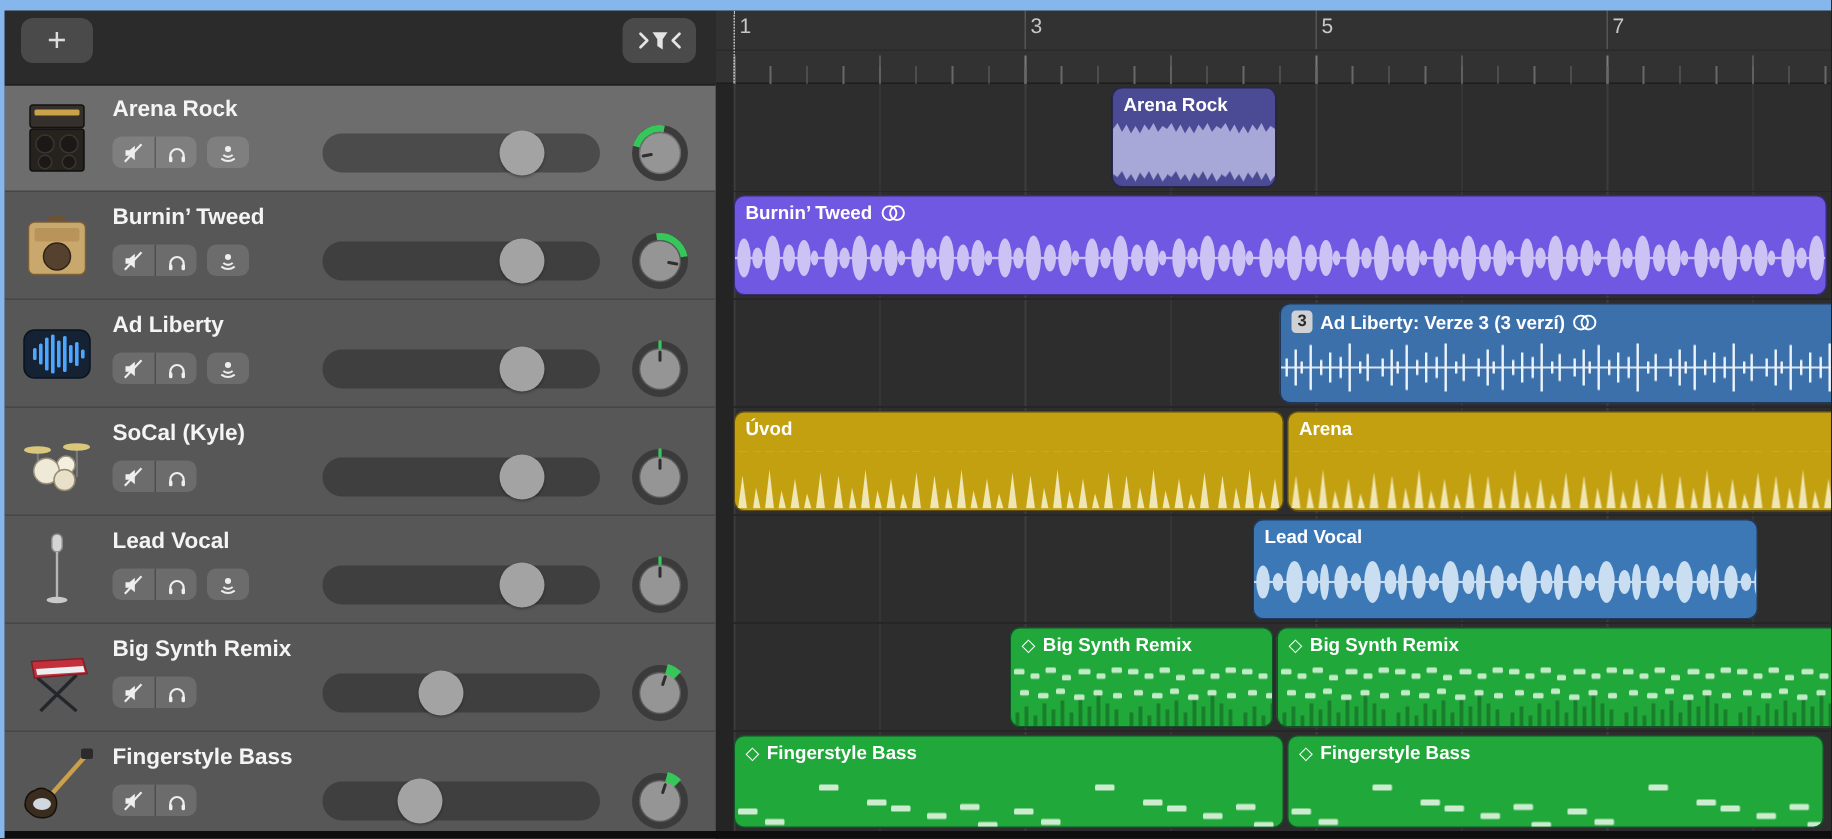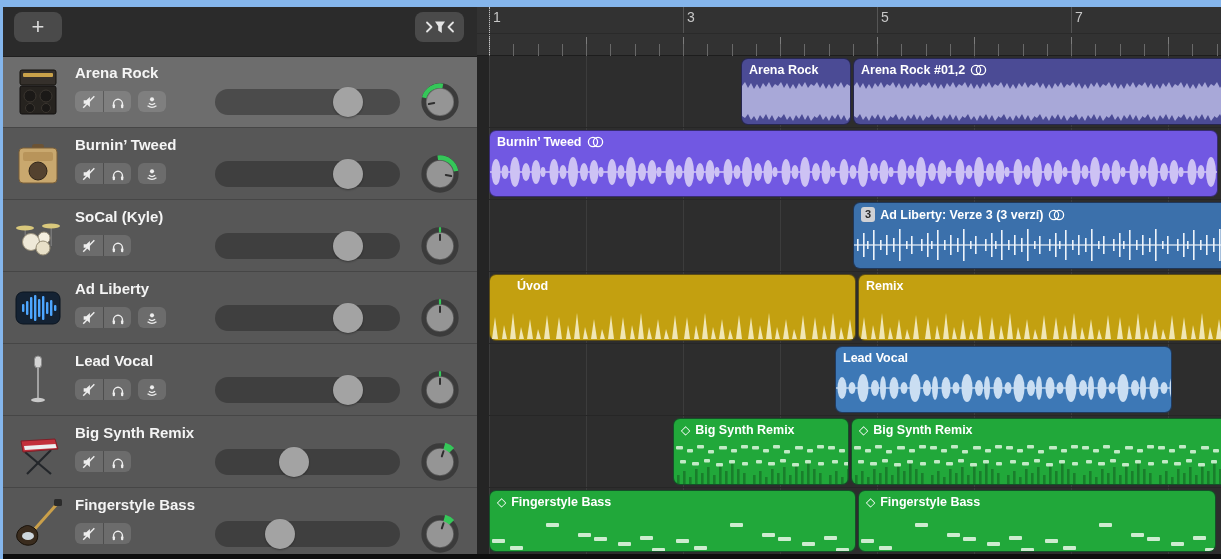--- a/index.html
+++ b/index.html
@@ -228,32 +228,20 @@
 
     <div class="region rs-arena" style="left: 741px; top: 58px; width: 110px; height: 67px;">
       <div class="rlabel">
           <span>Arena Rock</span>
         </div>
       <svg class="wave" preserveAspectRatio="none">
           <rect class="waverect" width="100%" height="100%"></rect>
         </svg>
     </div>
 
-    <div class="region rs-arena clip-right" style="left: 853px; top: 58px; width: 368px; height: 67px;">
-      <div class="rlabel">
-        <span>Arena Rock #01,2</span>
-        <svg class="stereoi" width="17" height="12" viewBox="0 0 17 12">
-            <circle cx="6" cy="6" r="4.6"></circle>
-            <circle cx="11" cy="6" r="4.6"></circle>
-          </svg>
-      </div>
-      <svg class="wave" preserveAspectRatio="none">
-          <rect class="waverect" width="100%" height="100%"></rect>
-        </svg>
-    </div>
 
     <div class="region rs-violet" style="left: 489px; top: 130px; width: 729px; height: 67px;">
       <div class="rlabel">
         <span>Burnin’ Tweed</span>
         <svg class="stereoi" width="17" height="12" viewBox="0 0 17 12">
             <circle cx="6" cy="6" r="4.6"></circle>
             <circle cx="11" cy="6" r="4.6"></circle>
           </svg>
       </div>
       <svg class="wave" preserveAspectRatio="none">
@@ -268,32 +256,32 @@
         <svg class="stereoi" width="17" height="12" viewBox="0 0 17 12">
             <circle cx="6" cy="6" r="4.6"></circle>
             <circle cx="11" cy="6" r="4.6"></circle>
           </svg>
       </div>
       <svg class="wave" preserveAspectRatio="none">
           <rect class="waverect" width="100%" height="100%"></rect>
         </svg>
     </div>
 
-    <div class="region rs-drummer" style="left: 489px; top: 274px; width: 367px; height: 67px; padding-left: 20px;">
+    <div class="region rs-drummer" style="left: 489px; top: 274px; width: 367px; height: 67px;">
       <div class="rlabel">
           <span>Úvod</span>
         </div>
       <svg class="wave" preserveAspectRatio="none">
           <rect class="waverect" width="100%" height="100%"></rect>
         </svg>
     </div>
 
     <div class="region rs-drummer clip-right" style="left: 858px; top: 274px; width: 363px; height: 67px;">
       <div class="rlabel">
-          <span>Remix</span>
+          <span>Arena</span>
         </div>
       <svg class="wave" preserveAspectRatio="none">
           <rect class="waverect" width="100%" height="100%"></rect>
         </svg>
     </div>
 
     <div class="region rs-vocal" style="left: 835px; top: 346px; width: 337px; height: 67px;">
       <div class="rlabel">
           <span>Lead Vocal</span>
         </div>
@@ -427,61 +415,20 @@
         <button class="tbtn mon">
             <svg>
               <use href="#i-mon"></use>
             </svg>
           </button>
       </div>
       <div class="slider">
           <div class="thumb"></div>
         </div>
       <svg class="knob k-right" viewBox="0 0 44 44">
-        <circle class="ring" cx="22" cy="22" r="18"></circle>
-        <path class="arc a-left" d="M4.6 17.3 A18 18 0 0 1 25.1 4.3"></path>
-        <path class="arc a-right" d="M19.5 4.2 A18 18 0 0 1 39.7 18.9"></path>
-        <path class="arc a-wedge" d="M26.7 4.6 A18 18 0 0 1 34.7 9.3"></path>
-        <rect class="arc a-center" x="20.8" y="1" width="2.4" height="6.5" rx="1.1"></rect>
-        <circle class="cap" cx="22" cy="22" r="14.5"></circle>
-        <line class="ptr" x1="22" y1="9.5" x2="22" y2="15.5"></line>
-      </svg>
-    </div>
-
-    <div class="trow" style="--vol: 0.76;">
-      <div class="ticon">
-        <svg width="50" height="44" viewBox="0 0 50 44">
-          <rect x="11.5" y="15" width="1.5" height="17" fill="#777"></rect>
-          <rect x="37.5" y="13" width="1.5" height="19" fill="#777"></rect>
-          <ellipse cx="12" cy="14" rx="9" ry="2.5" fill="#d9c87c"></ellipse>
-          <ellipse cx="38" cy="12" rx="9" ry="2.5" fill="#d9c87c"></ellipse>
-          <circle cx="31" cy="24" r="6" fill="#f4efdf" stroke="#9a917c"></circle>
-          <circle cx="18" cy="28" r="8.5" fill="#efe9d8" stroke="#9a917c"></circle>
-          <circle cx="30" cy="34" r="7" fill="#e8e0c8" stroke="#958c74"></circle>
-        </svg>
-      </div>
-      <div class="tname">SoCal (Kyle)</div>
-      <div class="tctrl">
-        <div class="seg">
-          <button class="tbtn">
-              <svg>
-                <use href="#i-mute"></use>
-              </svg>
-            </button>
-          <button class="tbtn">
-              <svg>
-                <use href="#i-solo"></use>
-              </svg>
-            </button>
-        </div>
-      </div>
-      <div class="slider">
-          <div class="thumb"></div>
-        </div>
-      <svg class="knob k-center" viewBox="0 0 44 44">
         <circle class="ring" cx="22" cy="22" r="18"></circle>
         <path class="arc a-left" d="M4.6 17.3 A18 18 0 0 1 25.1 4.3"></path>
         <path class="arc a-right" d="M19.5 4.2 A18 18 0 0 1 39.7 18.9"></path>
         <path class="arc a-wedge" d="M26.7 4.6 A18 18 0 0 1 34.7 9.3"></path>
         <rect class="arc a-center" x="20.8" y="1" width="2.4" height="6.5" rx="1.1"></rect>
         <circle class="cap" cx="22" cy="22" r="14.5"></circle>
         <line class="ptr" x1="22" y1="9.5" x2="22" y2="15.5"></line>
       </svg>
     </div>
 
@@ -531,60 +478,101 @@
         <path class="arc a-right" d="M19.5 4.2 A18 18 0 0 1 39.7 18.9"></path>
         <path class="arc a-wedge" d="M26.7 4.6 A18 18 0 0 1 34.7 9.3"></path>
         <rect class="arc a-center" x="20.8" y="1" width="2.4" height="6.5" rx="1.1"></rect>
         <circle class="cap" cx="22" cy="22" r="14.5"></circle>
         <line class="ptr" x1="22" y1="9.5" x2="22" y2="15.5"></line>
       </svg>
     </div>
 
     <div class="trow" style="--vol: 0.76;">
       <div class="ticon">
-        <svg width="20" height="52" viewBox="0 0 20 52">
-          <rect x="6.5" y="2" width="7" height="12" rx="3.5" fill="#d4d4d4" stroke="#8a8a8a"></rect>
-          <rect x="9.2" y="14" width="1.6" height="30" fill="#b5b5b5"></rect>
-          <ellipse cx="10" cy="46" rx="7" ry="2.2" fill="#c9c9c9"></ellipse>
-        </svg>
-      </div>
-      <div class="tname">Lead Vocal</div>
+        <svg width="50" height="44" viewBox="0 0 50 44">
+          <rect x="11.5" y="15" width="1.5" height="17" fill="#777"></rect>
+          <rect x="37.5" y="13" width="1.5" height="19" fill="#777"></rect>
+          <ellipse cx="12" cy="14" rx="9" ry="2.5" fill="#d9c87c"></ellipse>
+          <ellipse cx="38" cy="12" rx="9" ry="2.5" fill="#d9c87c"></ellipse>
+          <circle cx="31" cy="24" r="6" fill="#f4efdf" stroke="#9a917c"></circle>
+          <circle cx="18" cy="28" r="8.5" fill="#efe9d8" stroke="#9a917c"></circle>
+          <circle cx="30" cy="34" r="7" fill="#e8e0c8" stroke="#958c74"></circle>
+        </svg>
+      </div>
+      <div class="tname">SoCal (Kyle)</div>
       <div class="tctrl">
         <div class="seg">
           <button class="tbtn">
               <svg>
                 <use href="#i-mute"></use>
               </svg>
             </button>
           <button class="tbtn">
               <svg>
                 <use href="#i-solo"></use>
               </svg>
             </button>
         </div>
-        <button class="tbtn mon">
-            <svg>
-              <use href="#i-mon"></use>
-            </svg>
-          </button>
       </div>
       <div class="slider">
           <div class="thumb"></div>
         </div>
       <svg class="knob k-center" viewBox="0 0 44 44">
         <circle class="ring" cx="22" cy="22" r="18"></circle>
         <path class="arc a-left" d="M4.6 17.3 A18 18 0 0 1 25.1 4.3"></path>
         <path class="arc a-right" d="M19.5 4.2 A18 18 0 0 1 39.7 18.9"></path>
         <path class="arc a-wedge" d="M26.7 4.6 A18 18 0 0 1 34.7 9.3"></path>
         <rect class="arc a-center" x="20.8" y="1" width="2.4" height="6.5" rx="1.1"></rect>
         <circle class="cap" cx="22" cy="22" r="14.5"></circle>
         <line class="ptr" x1="22" y1="9.5" x2="22" y2="15.5"></line>
       </svg>
     </div>
 
+    <div class="trow" style="--vol: 0.76;">
+      <div class="ticon">
+        <svg width="20" height="52" viewBox="0 0 20 52">
+          <rect x="6.5" y="2" width="7" height="12" rx="3.5" fill="#d4d4d4" stroke="#8a8a8a"></rect>
+          <rect x="9.2" y="14" width="1.6" height="30" fill="#b5b5b5"></rect>
+          <ellipse cx="10" cy="46" rx="7" ry="2.2" fill="#c9c9c9"></ellipse>
+        </svg>
+      </div>
+      <div class="tname">Lead Vocal</div>
+      <div class="tctrl">
+        <div class="seg">
+          <button class="tbtn">
+              <svg>
+                <use href="#i-mute"></use>
+              </svg>
+            </button>
+          <button class="tbtn">
+              <svg>
+                <use href="#i-solo"></use>
+              </svg>
+            </button>
+        </div>
+        <button class="tbtn mon">
+            <svg>
+              <use href="#i-mon"></use>
+            </svg>
+          </button>
+      </div>
+      <div class="slider">
+          <div class="thumb"></div>
+        </div>
+      <svg class="knob k-center" viewBox="0 0 44 44">
+        <circle class="ring" cx="22" cy="22" r="18"></circle>
+        <path class="arc a-left" d="M4.6 17.3 A18 18 0 0 1 25.1 4.3"></path>
+        <path class="arc a-right" d="M19.5 4.2 A18 18 0 0 1 39.7 18.9"></path>
+        <path class="arc a-wedge" d="M26.7 4.6 A18 18 0 0 1 34.7 9.3"></path>
+        <rect class="arc a-center" x="20.8" y="1" width="2.4" height="6.5" rx="1.1"></rect>
+        <circle class="cap" cx="22" cy="22" r="14.5"></circle>
+        <line class="ptr" x1="22" y1="9.5" x2="22" y2="15.5"></line>
+      </svg>
+    </div>
+
     <div class="trow" style="--vol: 0.41;">
       <div class="ticon">
         <svg width="50" height="46" viewBox="0 0 50 46">
           <path d="M12 23 L38 45" stroke="#23262a" stroke-width="2.2"></path>
           <path d="M38 21 L14 45" stroke="#23262a" stroke-width="2.2"></path>
           <path d="M8 12 L42 10 L45 20 L10 23 Z" fill="#c3303c" stroke="#7e1f28"></path>
           <path d="M11 17 L42.5 15 L43.6 19 L11.8 21 Z" fill="#eceff1"></path>
         </svg>
       </div>
       <div class="tname">Big Synth Remix</div>

